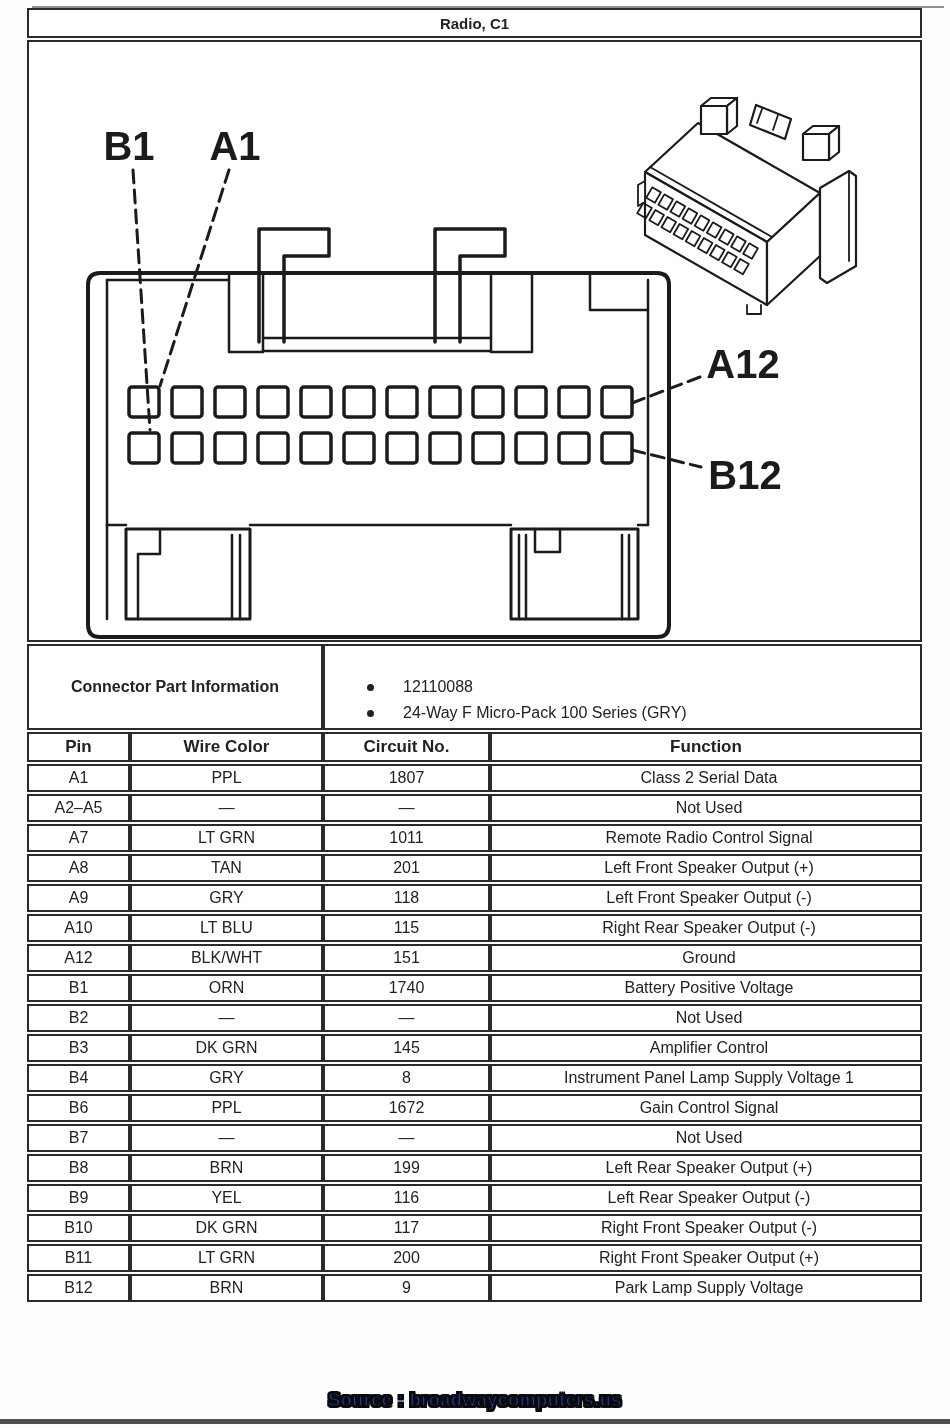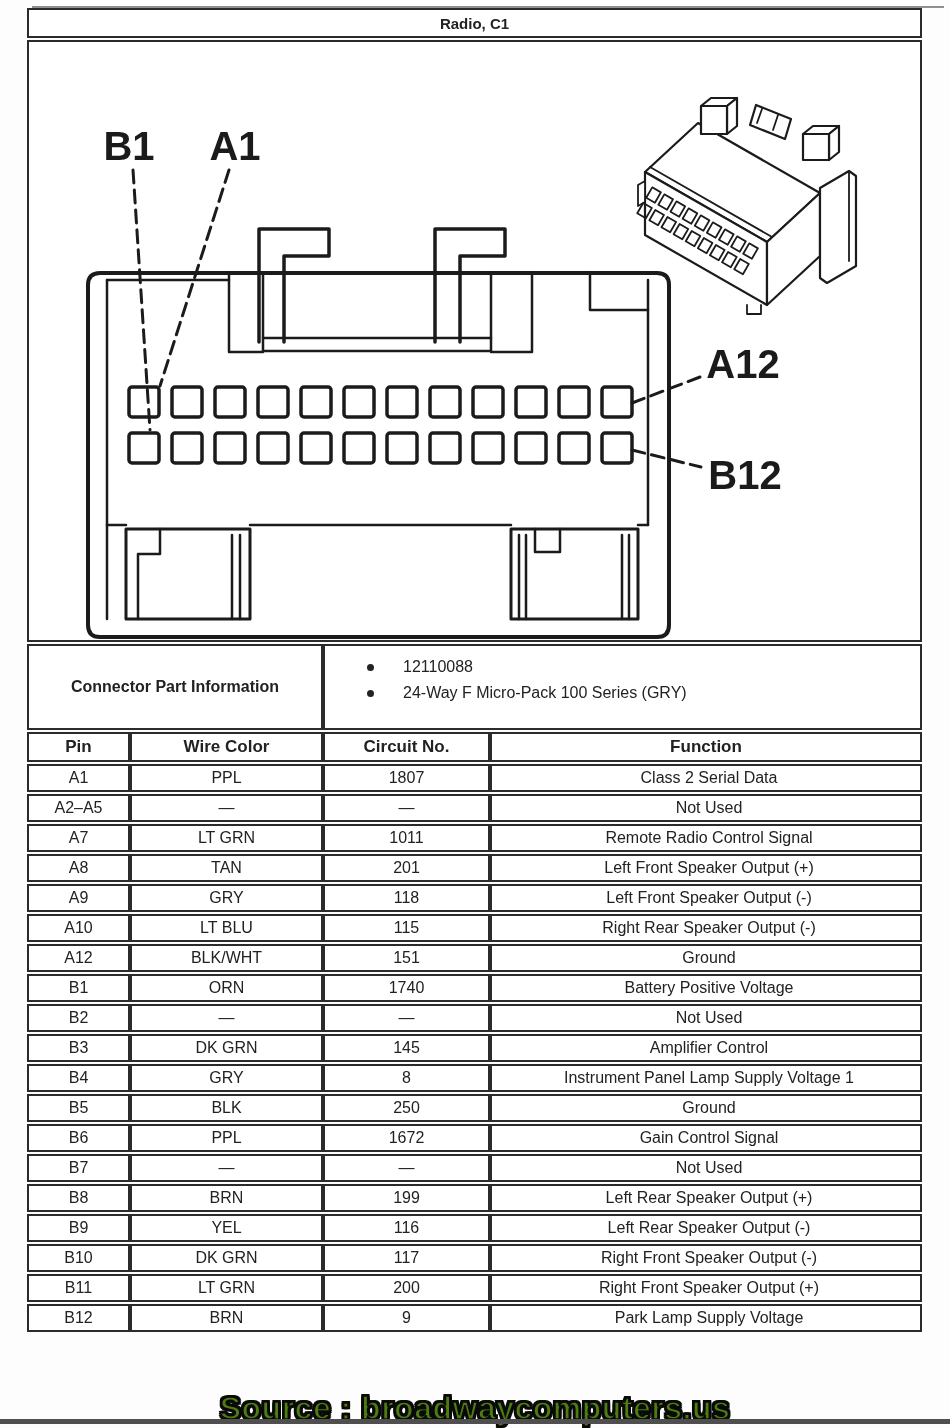--- a/index.html
+++ b/index.html
@@ -14,33 +14,33 @@
     position:absolute; left:27px; top:6px; width:895px;
     border-collapse:separate; border-spacing:0 2px; table-layout:fixed;
   }
   table.main td { border:2px solid #2b2b2b; background:#fff; box-sizing:border-box; }
 
   td.title-cell { height:30px; text-align:center; vertical-align:middle; font-weight:bold; font-size:15px; }
   td.diagram-cell { height:602px; padding:0; vertical-align:top; }
   td.diagram-cell svg { display:block; }
 
   td.info-label { height:86px; text-align:center; vertical-align:middle; font-weight:bold; font-size:16px;margin-left:32px; }
-  td.info-bullets { vertical-align:top; padding:8px 4px 0 42px; font-size:16px; }
+  td.info-bullets { vertical-align:top; padding:28px 4px 0 42px; font-size:16px; }
   .bullet-item { display:flex; align-items:center; height:26px; }
   .dot { width:7px; height:7px; border-radius:50%; background:#222; margin-right:29px; flex:none; }
 
   td.head-cell { height:30px; text-align:center; vertical-align:middle; font-weight:bold; font-size:17px; }
 
   tr.data-row td { height:28px; font-size:16px; text-align:center; vertical-align:middle;
     padding:0; white-space:nowrap; overflow:hidden; }
   tr.data-row td.c-func { text-align:center; padding-left:6px; }
 
   .watermark {
     position:absolute; top:1390px; left:0; width:100%; text-align:center;
-    font-size:32px; font-weight:bold; letter-spacing:0.5px; color:#4d7c0f;
+    font-size:18px; font-weight:bold; letter-spacing:0.5px; color:#1d4ed8;
     -webkit-text-stroke:1.6px #0a0a0a;
     text-shadow:-2px -2px 0 #0a0a0a, 2px -2px 0 #0a0a0a, -2px 2px 0 #0a0a0a, 2px 2px 0 #0a0a0a,
                  0 -2px 0 #0a0a0a, 0 2px 0 #0a0a0a, -2px 0 0 #0a0a0a, 2px 0 0 #0a0a0a;
   }
 </style>
 </head>
 <body>
 
 <div class="page">
   <div class="top-rule"></div>
@@ -282,26 +282,20 @@
       <td class="c-func">Amplifier Control</td>
     </tr>
 
     <tr class="data-row">
       <td class="c-pin">B4</td>
       <td class="c-wire">GRY</td>
       <td class="c-circuit">8</td>
       <td class="c-func">Instrument Panel Lamp Supply Voltage 1</td>
     </tr>
 
-    <tr class="data-row">
-      <td class="c-pin">B5</td>
-      <td class="c-wire">BLK</td>
-      <td class="c-circuit">250</td>
-      <td class="c-func">Ground</td>
-    </tr>
 
     <tr class="data-row">
       <td class="c-pin">B6</td>
       <td class="c-wire">PPL</td>
       <td class="c-circuit">1672</td>
       <td class="c-func">Gain Control Signal</td>
     </tr>
 
     <tr class="data-row">
       <td class="c-pin">B7</td>

